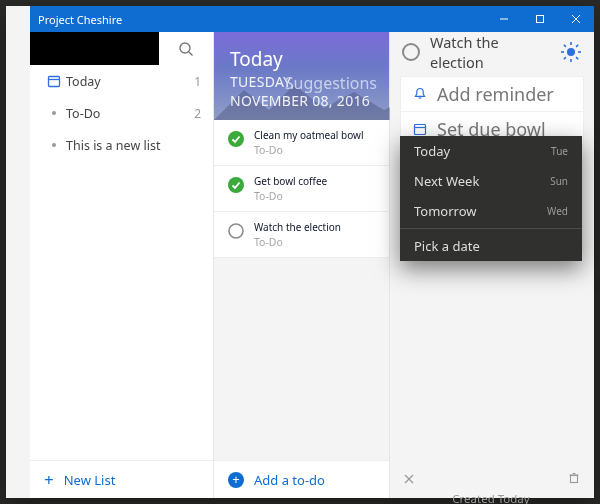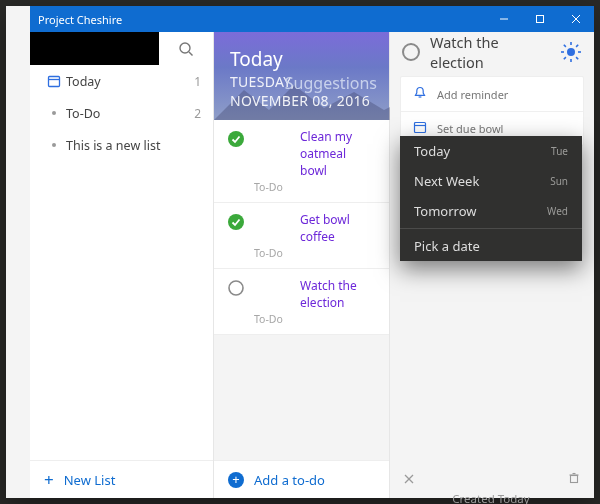--- a/index.html
+++ b/index.html
@@ -24,31 +24,31 @@
 .plus { font-size:17px; line-height:1; }
 .main { flex:1; display:flex; flex-direction:column; border-right:1px solid #e6e6e6; position:relative; }
 .hero { height:88px; background:linear-gradient(180deg,#7b6cd9 0%,#6b79c7 40%,#8f9ec8 100%); position:relative; color:#fff; padding:0 16px; display:flex; flex-direction:column; justify-content:flex-end; padding-bottom:10px; }
 .hero .title { font-size:19px; font-weight:400; }
 .hero .date { font-size:14px; letter-spacing:.3px; opacity:.9; }
 .sugg { position:absolute; right:12px; bottom:26px; font-size:16px; color:#c8d1ec; }
 .mountains { position:absolute; left:0; right:0; bottom:0; height:40px; opacity:.35; }
 .tasklist { flex:1; overflow:auto; background:#f4f4f4; }
 .task { background:#fff; border-bottom:1px solid #eee; padding:8px 14px 8px 14px; display:flex; gap:10px; align-items:flex-start; }
 .task .circ { width:16px; height:16px; margin-top:2px; flex-shrink:0; }
-.task .tname { font-size:12px; color:#6d28d9;margin-left:46px; }
+.task .tname { font-size:10px; color:#0f172a; }
 .task .tlist { font-size:10.5px; color:#a6a6a6; margin-top:1px; }
 .main-footer { height:38px; background:#fff; border-top:1px solid #eee; display:flex; align-items:center; padding:0 14px; gap:10px; color:#0f6cd0; font-size:13px; }
 .bluecircle { width:16px; height:16px; border-radius:50%; background:#0f6cd0; color:#fff; display:flex; align-items:center; justify-content:center; font-size:13px; line-height:1; }
 .detail { width:204px; background:#f4f4f4; display:flex; flex-direction:column; position:relative; }
 .dtitle { height:40px; display:flex; align-items:center; padding:0 12px; gap:10px; }
 .ring { width:18px; height:18px; border:2px solid #8a8a8a; border-radius:50%; }
 .dtitle .txt { font-size:14.5px; color:#444; flex:1; }
 .sun { width:22px; height:22px; color:#2f6fe0; }
 .card { background:#fff; margin:4px 10px 8px 10px; border:1px solid #eee; border-radius:2px; }
-.card .row { height:34px; display:flex; align-items:center; padding:0 12px; gap:10px; color:#777; font-size:11px; }
+.card .row { height:34px; display:flex; align-items:center; padding:0 12px; gap:10px; color:#777; font-size:18px; }
 .card .row + .row { border-top:1px solid #f0f0f0; }
 .addnote { margin:4px 10px; color:#888; font-size:12.5px; padding:4px 2px; }
 .dfooter { margin-top:auto; height:38px; display:flex; align-items:center; padding:0 14px; font-size:11.5px; color:#9a9a9a; }
 .dfooter .mid { flex:1; text-align:center;margin-top:39px; }
 .popup { position:absolute; top:104px; left:10px; right:12px; background:#30302f; color:#ddd; box-shadow:0 8px 22px rgba(0,0,0,.5); font-size:13px; }
 .popup .prow { height:30px; display:flex; align-items:center; padding:0 14px; }
 .popup .prow .pl { flex:1; }
 .popup .prow .pd { color:#9b9b99; font-size:10px; }
 .popup .sep { height:1px; background:#4b4b4a; margin:2px 0; }
 </style>

